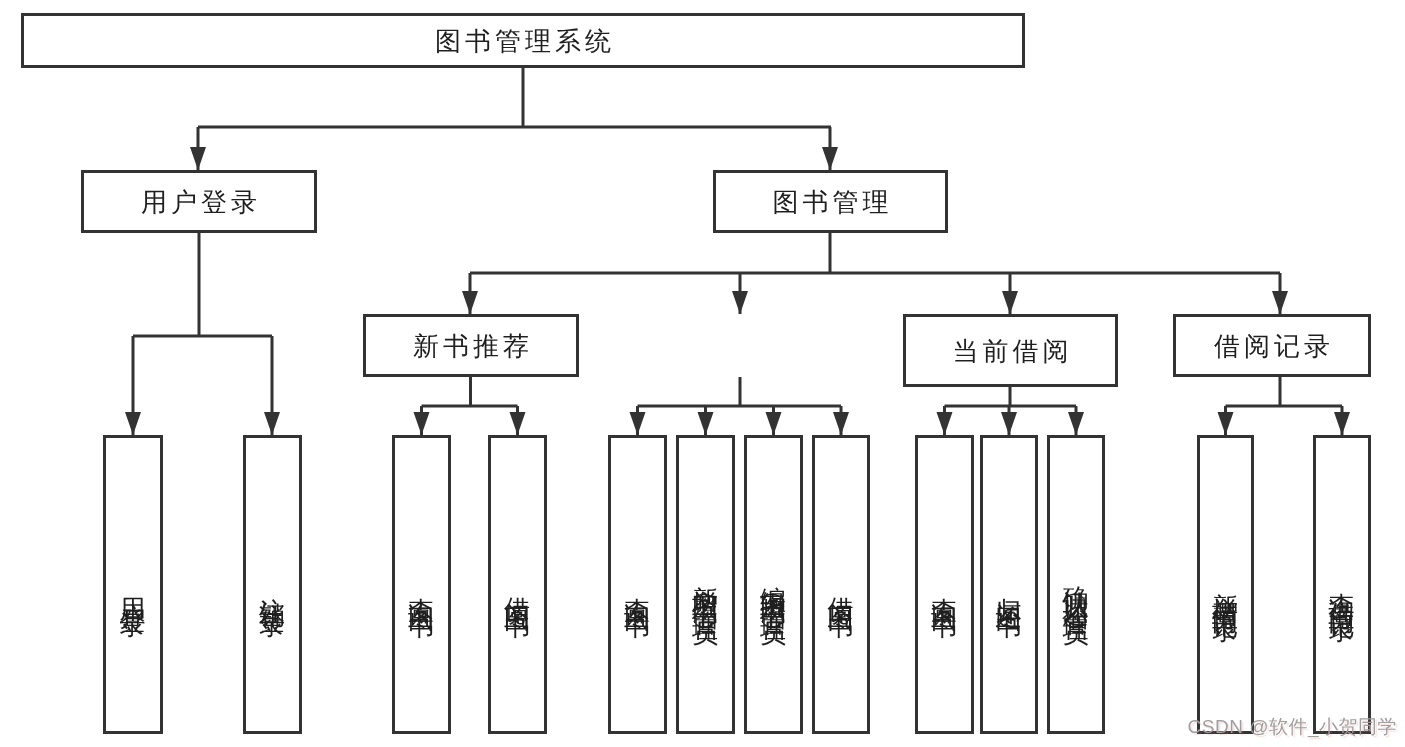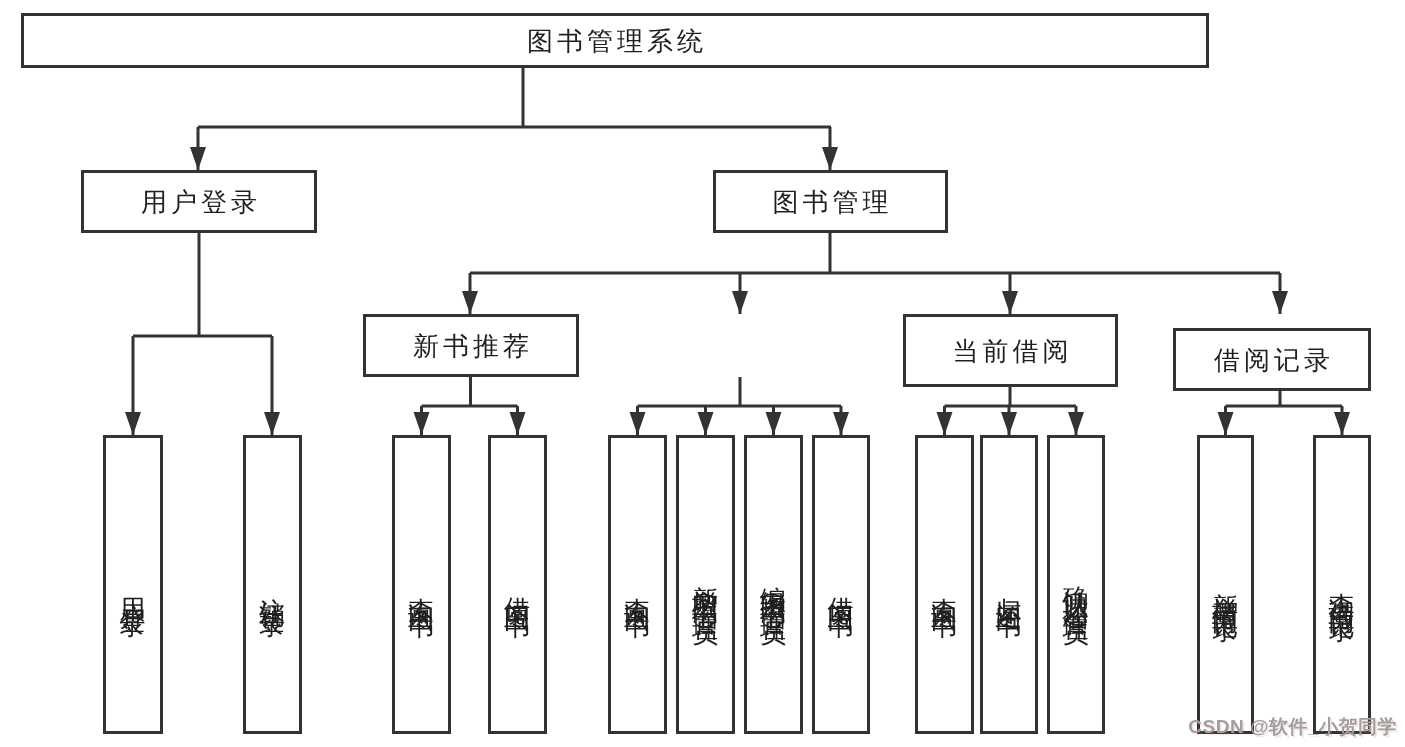--- a/index.html
+++ b/index.html
@@ -61,21 +61,20 @@
   }
   .watermark{
     position:absolute;
     right:8px;
     bottom:7px;
     font-size:19px;
     letter-spacing:0.5px;
     color:var(--watermark-text);
     text-shadow:2px 2px 0 rgba(225,110,110,0.18);
     white-space:nowrap;
-    font-weight:bold;
   }
 </style>
 </head>
 <body>
 
 <div class="canvas">
 
   <svg class="connectors" viewBox="0 0 1405 747" xmlns="http://www.w3.org/2000/svg">
 
     <path d="M523 68V127 M198 127H831 M198 127V170 M830 127V170"></path>
@@ -105,38 +104,38 @@
     <path d="M1010 377V406 M944.5 406H1076 M944.5 406V435 M1009 406V435 M1076 406V435"></path>
     <polygon points="936.5,412 952.5,412 944.5,435"></polygon>
     <polygon points="1001,412 1017,412 1009,435"></polygon>
     <polygon points="1068,412 1084,412 1076,435"></polygon>
 
     <path d="M1280 377V406 M1225.5 406H1342 M1225.5 406V435 M1342 406V435"></path>
     <polygon points="1217.5,412 1233.5,412 1225.5,435"></polygon>
     <polygon points="1334,412 1350,412 1342,435"></polygon>
   </svg>
 
-  <div class="box" style="left:21px;top:13px;width:1188px;height:55px">
+  <div class="box" style="left:21px;top:13px;width:1004px;height:55px">
     <span class="hlabel">图书管理系统</span>
   </div>
 
   <div class="box" style="left:81px;top:170px;width:236px;height:63px">
     <span class="hlabel">用户登录</span>
   </div>
   <div class="box" style="left:363px;top:314px;width:216px;height:63px">
     <span class="hlabel">新书推荐</span>
   </div>
 
   <div class="box" style="left:713px;top:170px;width:235px;height:63px">
     <span class="hlabel">图书管理</span>
   </div>
   <div class="box" style="left:903px;top:314px;width:215px;height:73px">
     <span class="hlabel">当前借阅</span>
   </div>
-  <div class="box" style="left:1173px;top:328px;width:198px;height:63px">
+  <div class="box" style="left:1173px;top:314px;width:198px;height:63px">
     <span class="hlabel">借阅记录</span>
   </div>
 
   <div class="box" style="left:103px;top:435px;width:60px;height:299px">
     <span class="vlabel">用户登录</span>
   </div>
   <div class="box" style="left:243px;top:435px;width:59px;height:299px">
     <span class="vlabel">注销登录</span>
   </div>
 

